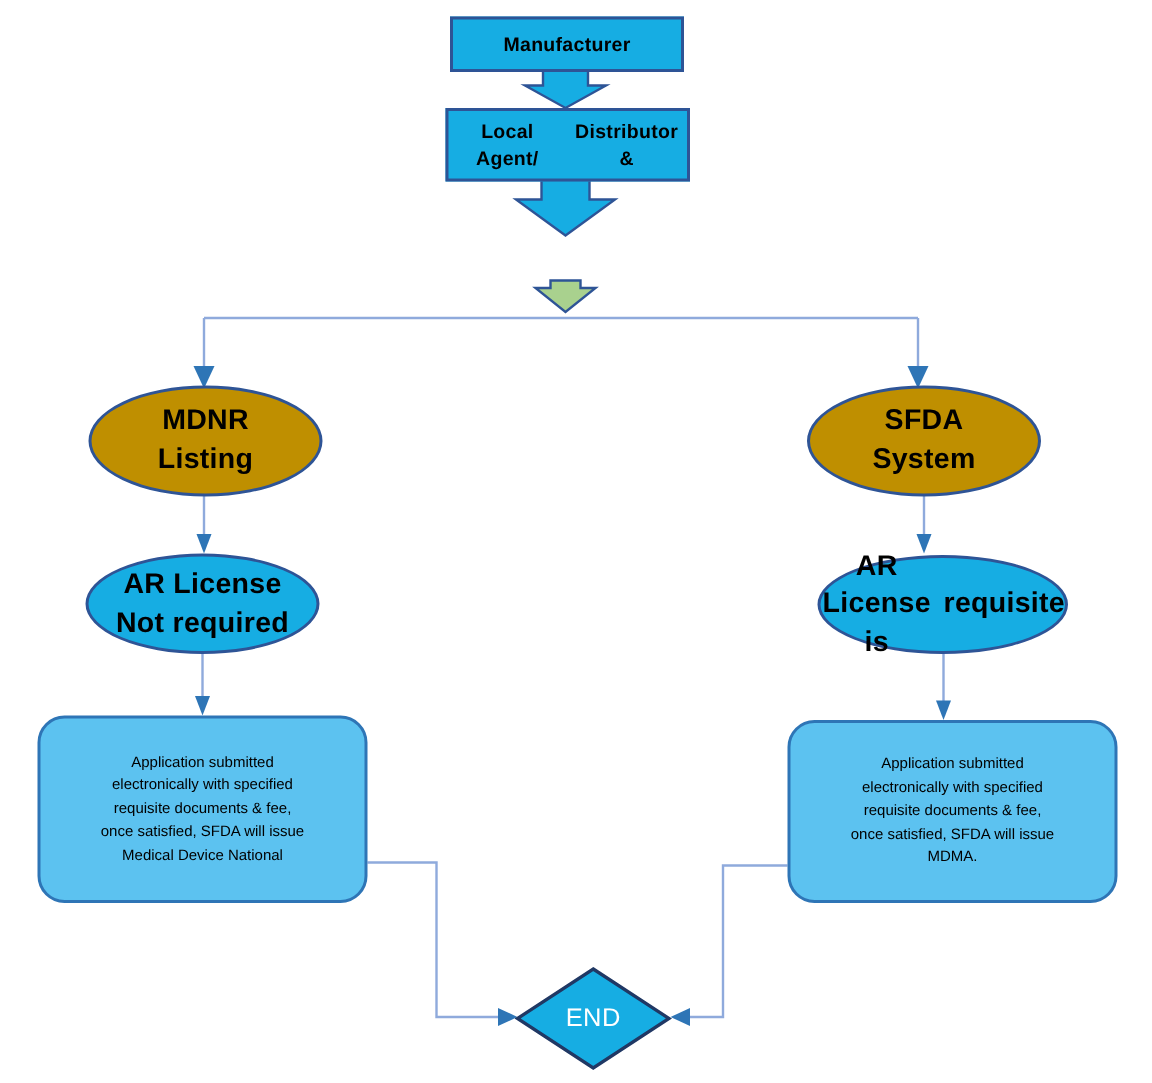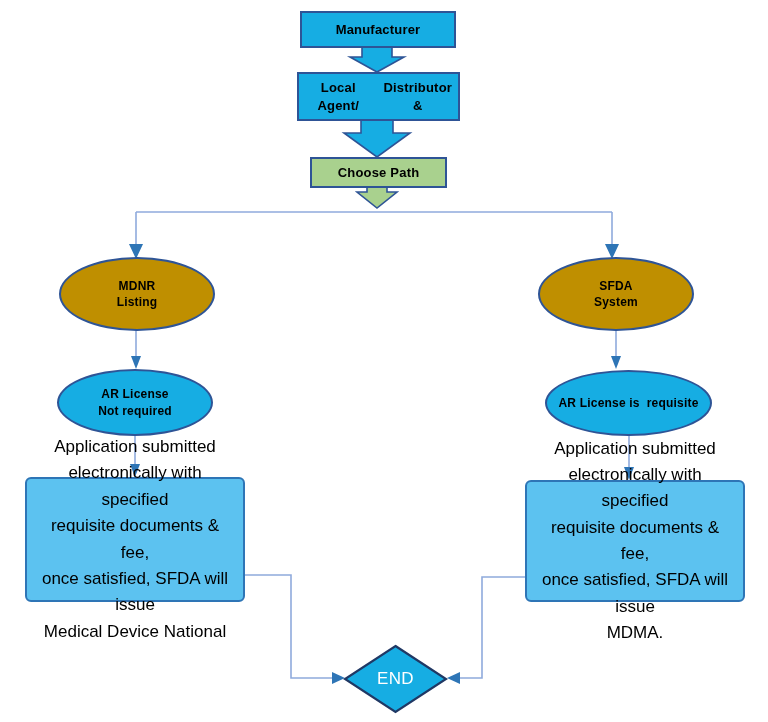--- a/index.html
+++ b/index.html
@@ -36,31 +36,31 @@
     letter-spacing: .2px;
   }
   .rect.green {
     background: #A9D18E;
     border: 2px solid #2E5496;
   }
   
   .ellipse {
     border: 2px solid #2E5496;
     border-radius: 50%;
-    font-size: 12px;
+    font-size: 19px;
     letter-spacing: .2px;
   }
   .ellipse.gold { background: #BF8F00; }
   .ellipse.cyan { background: #16ADE3; }
   
   .roundrect {
     background: #5CC2F0;
     border: 2px solid #2E75B6;
-    border-radius: 6px;
-    font-size: 17px;
+    border-radius: 18px;
+    font-size: 10px;
     font-weight: normal;
     line-height: 1.55;
     padding: 6px 10px;
   }
   
   .diamond-wrap {
     position: absolute;
   }
   .diamond-wrap svg { display: block; }
   .diamond-label {
@@ -155,23 +155,20 @@
 
   <div class="node rect" style="left:300px; top:11px; width:156px; height:37px;">
     <span>Manufacturer</span>
   </div>
 
   <div class="node rect" style="left:297px; top:72px; width:163px; height:49px; ">
     <span>Local Agent/</span>
     <span>Distributor  &amp;</span>
   </div>
 
-  <div class="node rect green" style="left:310px; top:157px; width:137px; height:31px;">
-    <span>Choose Path</span>
-  </div>
 
   <div class="node ellipse gold" style="left:59px; top:257px; width:156px; height:74px; flex-direction:column;">
     <span>MDNR</span>
     <span>Listing</span>
   </div>
 
   <div class="node ellipse gold" style="left:538px; top:257px; width:156px; height:74px; flex-direction:column;">
     <span>SFDA</span>
     <span>System</span>
   </div>

